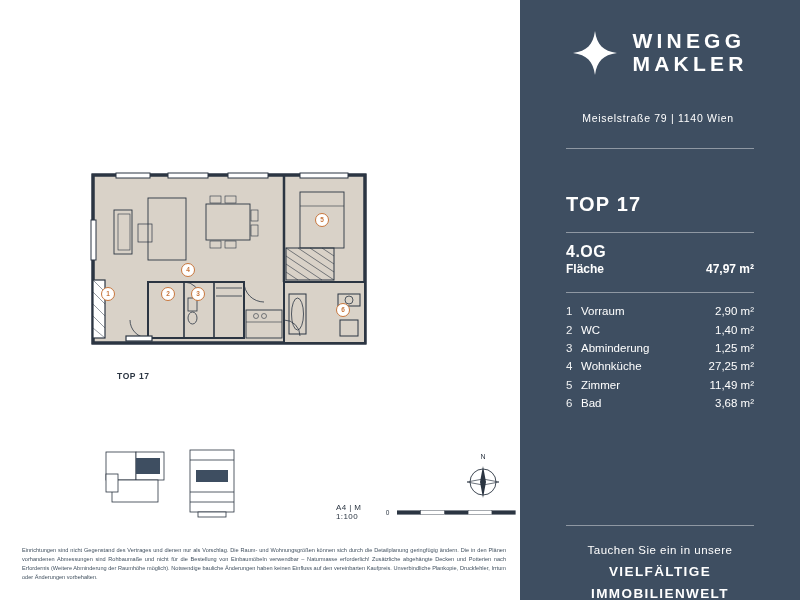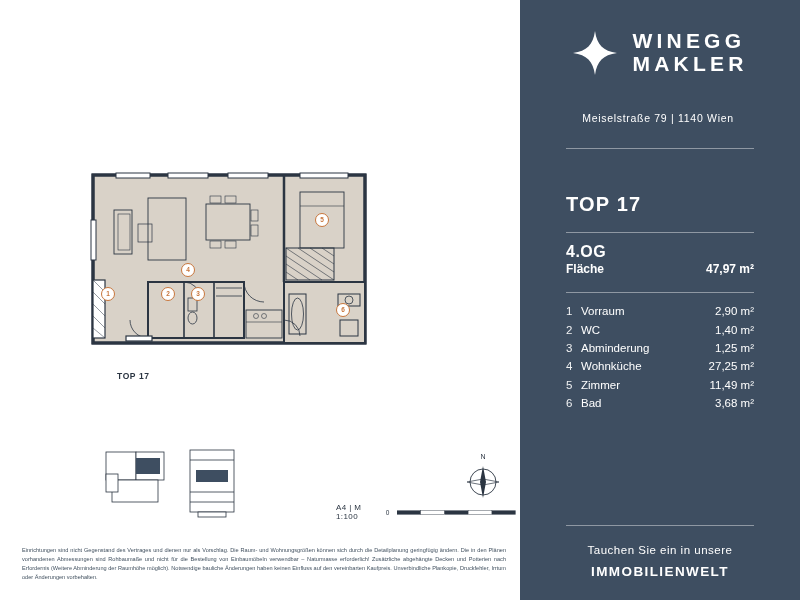--- a/index.html
+++ b/index.html
@@ -449,18 +449,19 @@
         <span class="room-num">6</span>
         <span class="room-name">Bad</span>
         <span class="room-area">3,68 m²</span>
       </div>
     </div>
 
     <div class="rule rule-foot"></div>
 
     <div class="tagline">
       <span>Tauchen Sie ein in unsere</span>
+      <span class="big">VIELFÄLTIGE</span>
       <span class="big">IMMOBILIENWELT</span>
       
     </div>
 
   </div>
 </div>
 
 </body></html>

